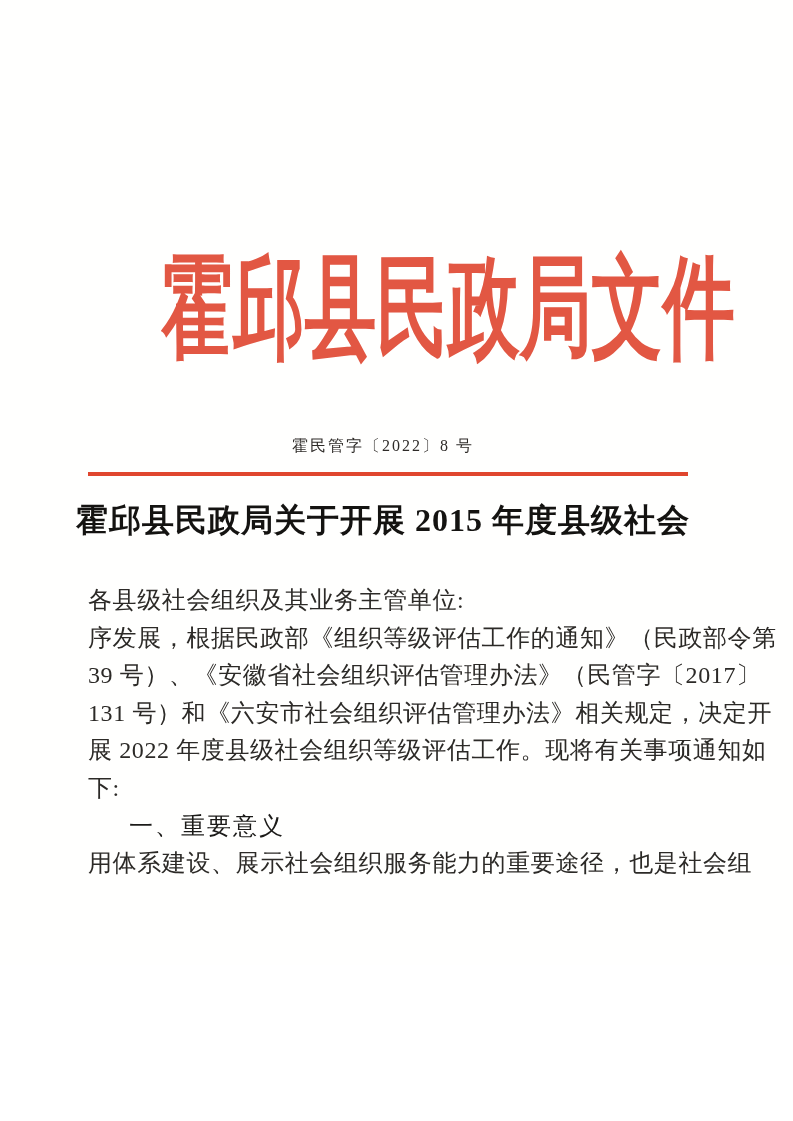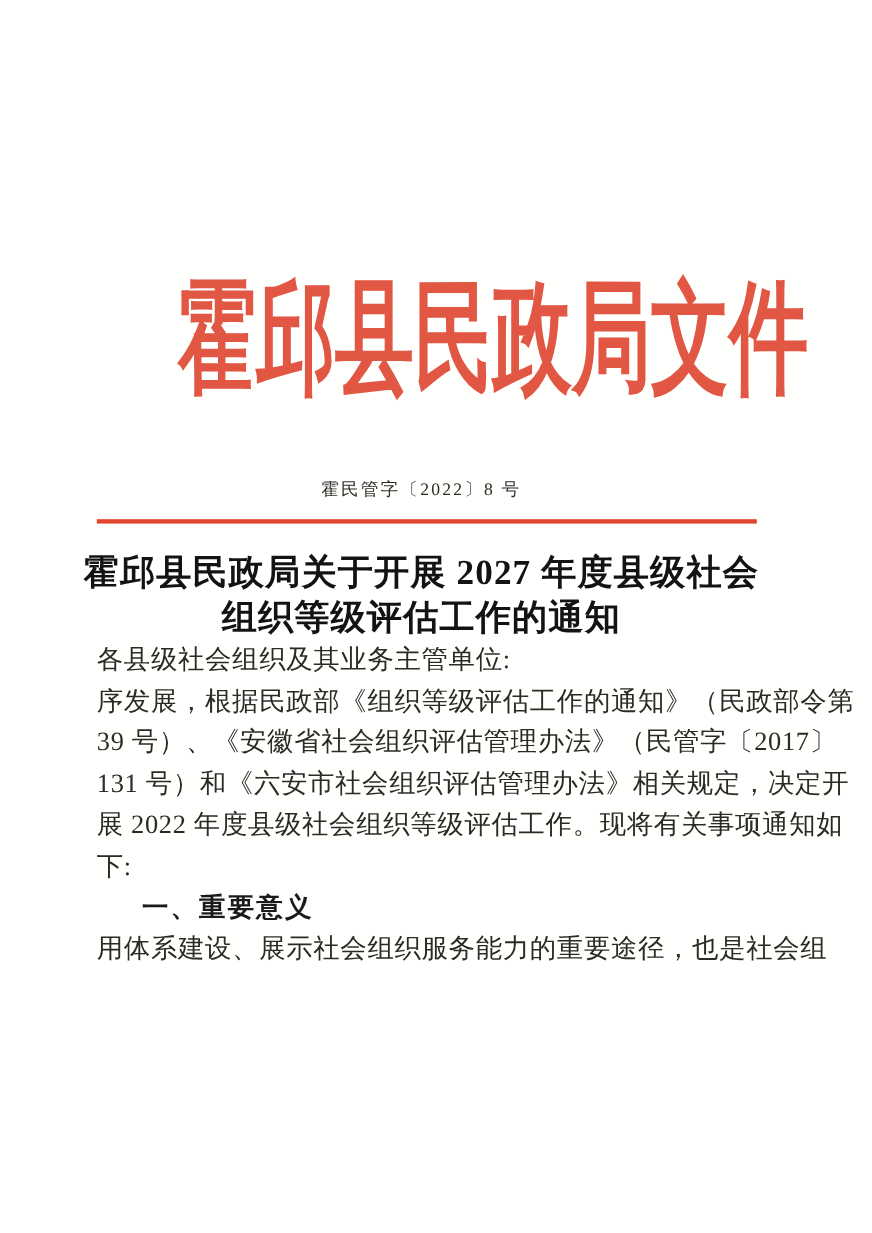--- a/index.html
+++ b/index.html
@@ -90,42 +90,41 @@
     color: #2c2a27;
   }
   .line {
     white-space: nowrap;
   }
   .indent {
     padding-left: 41px;
   }
   .heading {
     font-family: "Liberation Sans", sans-serif;
-    font-weight: bold;
+    font-weight: normal;
     letter-spacing: 2px;
     color: #1b1a18;
   }
 </style>
 </head>
 <body>
 
 <div class="page">
   <div class="content">
 
     <div class="red-header">
       <span class="red-header-text" style="color: rgb(226, 87, 67);">霍邱县民政局文件</span>
     </div>
 
     <div class="doc-number">霍民管字〔2022〕8 号</div>
 
     <div class="divider" style="background-color: rgb(224, 70, 46);"></div>
 
     <h1 class="doc-title">
-      <span class="title-line">霍邱县民政局关于开展 2027 年度县级社会</span>
-      <span class="title-line">组织等级评估工作的通知</span>
+      <span class="title-line">霍邱县民政局关于开展 2015 年度县级社会</span>
     </h1>
 
     <div class="body-text">
       <div class="line">各县级社会组织及其业务主管单位:</div>
       <div class="line">序发展，根据民政部《组织等级评估工作的通知》（民政部令第</div>
       <div class="line">39 号）、《安徽省社会组织评估管理办法》（民管字〔2017〕</div>
       <div class="line">131 号）和《六安市社会组织评估管理办法》相关规定，决定开</div>
       <div class="line">展 2022 年度县级社会组织等级评估工作。现将有关事项通知如</div>
       <div class="line">下:</div>
       <div class="line indent heading">一、重要意义</div>

